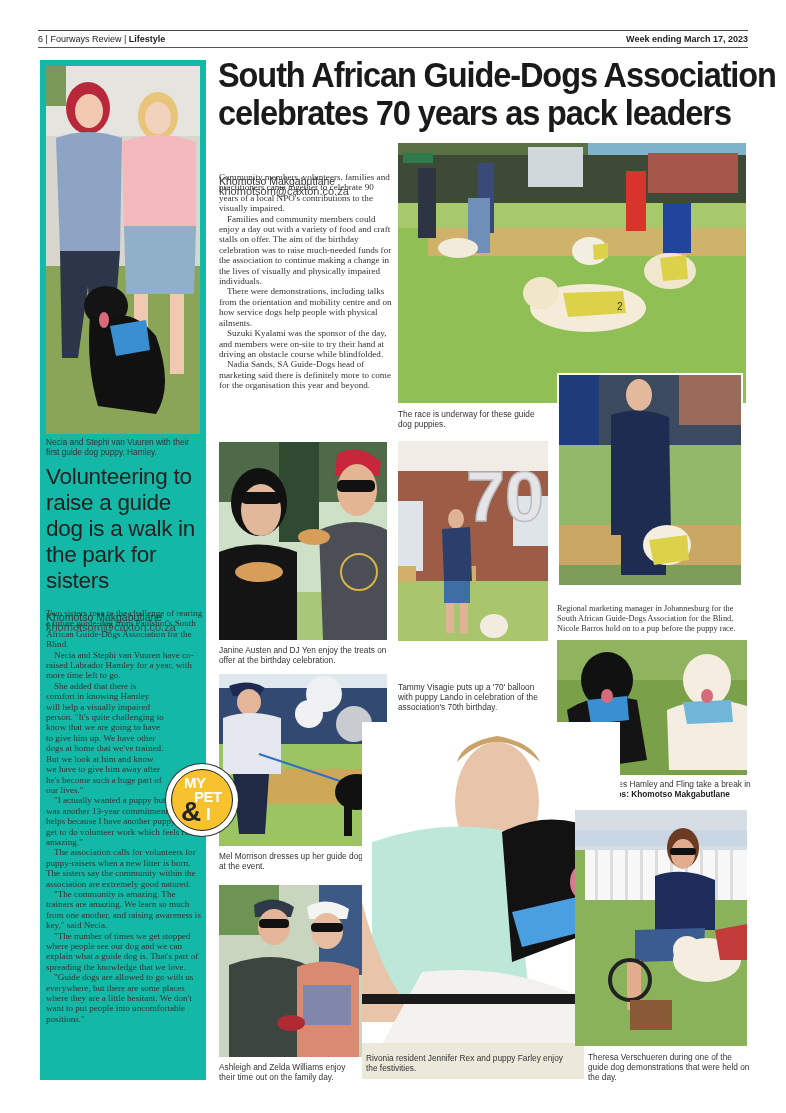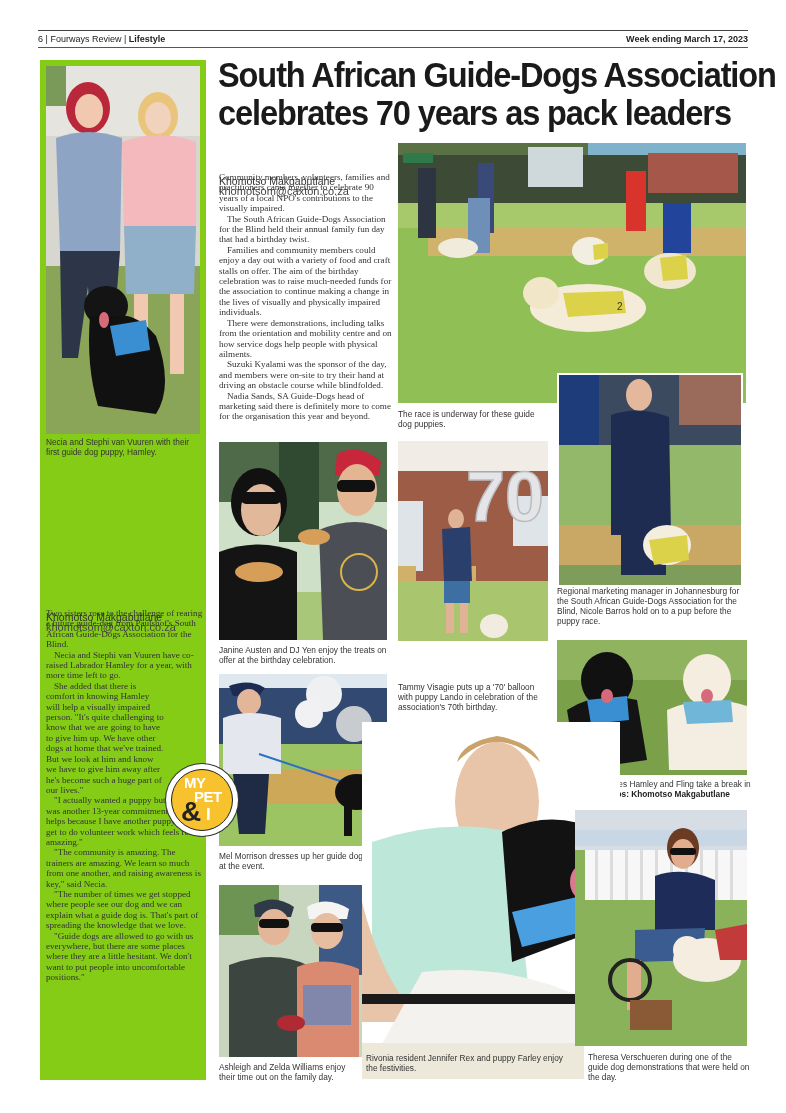--- a/index.html
+++ b/index.html
@@ -4,21 +4,21 @@
 <style>
   html,body{margin:0;padding:0;background:#fff;}
   body{width:786px;height:1113px;position:relative;overflow:hidden;font-family:"Liberation Serif",serif;color:#222;}
   .abs{position:absolute;}
   .folio{left:38px;top:33px;width:710px;height:14px;border-bottom:1px solid #555;font-family:"Liberation Sans",sans-serif;font-size:9px;line-height:12px;color:#222;}
   .folio .left{position:absolute;left:0;top:0;}
   .folio .left b{font-weight:bold;}
   .folio .right{position:absolute;right:0;top:0;font-weight:bold;}
   .topline{left:38px;top:30px;width:710px;height:1px;background:#444;}
   .headline{left:218px;top:56px;width:540px;font-family:"Liberation Sans",sans-serif;font-weight:bold;font-size:35px;line-height:38px;letter-spacing:-1.2px;color:#1a1a1a;transform:scaleX(0.93);transform-origin:left top;white-space:nowrap;}
-  .sidebar{left:40px;top:60px;width:166px;height:1020px;background:#84cc16;}
+  .sidebar{left:40px;top:60px;width:166px;height:1020px;background:#14b8a6;}
   .photo{position:absolute;overflow:hidden;}
   .caption{position:absolute;font-family:"Liberation Sans",sans-serif;font-size:8.3px;line-height:10px;color:#333;}
   .caption b{font-weight:bold;color:#222;}
   .byline-name{font-family:"Liberation Sans",sans-serif;font-size:10.5px;line-height:12px;color:#333;margin-top:33px;}
   .byline-email{font-family:"Liberation Sans",sans-serif;font-size:11px;line-height:9px;color:#444;}
   .body-text{font-family:"Liberation Serif",serif;font-size:9.1px;line-height:10.4px;color:#333;}
   .body-text p{margin:0;text-indent:8px;}
   .body-text p.first{text-indent:0;}
   .sub-head{font-family:"Liberation Sans",sans-serif;font-size:22.5px;line-height:26px;color:#222;letter-spacing:-0.3px;}
   .badge{left:166px;top:764px;width:72px;height:72px;border-radius:50%;background:#fff;box-shadow:0 0 0 1px #333;}
@@ -69,42 +69,43 @@
       <rect x="88" y="228" width="14" height="80" fill="#f0c9b0"></rect>
       <rect x="124" y="228" width="14" height="80" fill="#f0c9b0"></rect>
 
       <ellipse cx="60" cy="240" rx="22" ry="20" fill="#141414"></ellipse>
       <path d="M44 250 Q40 300 52 340 L110 348 Q128 320 110 270 Q90 246 70 250 Z" fill="#111"></path>
       <path d="M64 260 L100 254 L104 284 L70 290 Z" fill="#3a8fd2"></path>
       <ellipse cx="58" cy="254" rx="5" ry="8" fill="#d66a7a"></ellipse>
     </svg>
   </div>
   <div class="caption" style="left:6px;top:377px;width:156px;">Necia and Stephi van Vuuren with their first guide dog puppy, Hamley.</div>
+  <div class="sub-head abs" style="left:6px;top:404px;width:156px;">Volunteering to raise a guide dog is a walk in the park for sisters</div>
   <div class="abs" style="left:6px;top:518px;width:160px;">
     <div class="byline-name">Khomotso Makgabutlane</div>
     <div class="byline-email">khomotsom@caxton.co.za</div>
   </div>
   <div class="abs body-text" style="left:6px;top:548px;width:158px;">
     <p class="first">Two sisters rose to the challenge of rearing a future guide-dog from Paulshof's South African Guide-Dogs Association for the Blind.</p>
     <p>Necia and Stephi van Vuuren have co-raised Labrador Hamley for a year, with more time left to go.</p>
     <p style="width:118px;">She added that there is comfort in knowing Hamley will help a visually impaired person. "It's quite challenging to know that we are going to have to give him up. We have other dogs at home that we've trained. But we look at him and know we have to give him away after he's become such a huge part of our lives."</p>
     <p>"I actually wanted a puppy but knew it was another 13-year commitment. This helps because I have another puppy and I get to do volunteer work which feels really amazing."</p>
+    <p>The association calls for volunteers for puppy-raisers when a new litter is born. The sisters say the community within the association are extremely good natured.</p>
     <p>"The community is amazing. The trainers are amazing. We learn so much from one another, and raising awareness is key," said Necia.</p>
     <p>"The number of times we get stopped where people see our dog and we can explain what a guide dog is. That's part of spreading the knowledge that we love.</p>
     <p>"Guide dogs are allowed to go with us everywhere, but there are some places where they are a little hesitant. We don't want to put people into uncomfortable positions."</p>
   </div>
 </div>
 
 <div class="abs" style="left:219px;top:142px;width:175px;">
   <div class="byline-name">Khomotso Makgabutlane</div>
   <div class="byline-email">khomotsom@caxton.co.za</div>
 </div>
 <div class="abs body-text" style="left:219px;top:172px;width:174px;">
   <p class="first">Community members, volunteers, families and practitioners came together to celebrate 90 years of a local NPO's contributions to the visually impaired.</p>
-  <p>The South African Guide-Dogs Association for the Blind held their annual family fun day that had a birthday twist.</p>
   <p>Families and community members could enjoy a day out with a variety of food and craft stalls on offer. The aim of the birthday celebration was to raise much-needed funds for the association to continue making a change in the lives of visually and physically impaired individuals.</p>
   <p>There were demonstrations, including talks from the orientation and mobility centre and on how service dogs help people with physical ailments.</p>
   <p>Suzuki Kyalami was the sponsor of the day, and members were on-site to try their hand at driving an obstacle course while blindfolded.</p>
   <p>Nadia Sands, SA Guide-Dogs head of marketing said there is definitely more to come for the organisation this year and beyond.</p>
 </div>
 
 <div class="photo" style="left:398px;top:143px;width:348px;height:260px;">
   <svg width="348" height="260" viewBox="0 0 348 260">
     <rect width="348" height="260" fill="#8fbf55"></rect>
     <rect width="348" height="60" fill="#3d4a36"></rect>
@@ -143,21 +144,21 @@
     <rect x="120" y="0" width="62" height="50" fill="#9a6a5a"></rect>
     <rect x="0" y="70" width="182" height="80" fill="#93b86a"></rect>
     <rect x="0" y="150" width="182" height="40" fill="#c9a866"></rect>
     <ellipse cx="80" cy="20" rx="13" ry="16" fill="#e4b89c"></ellipse>
     <path d="M52 40 Q80 30 110 42 L112 160 L52 160 Z" fill="#1e2c52"></path>
     <rect x="62" y="160" width="45" height="40" fill="#1e2c52"></rect>
     <ellipse cx="108" cy="170" rx="24" ry="20" fill="#f4eedf"></ellipse>
     <path d="M90 165 L128 160 L130 185 L95 190 Z" fill="#dcd24a"></path>
   </svg>
 </div>
-<div class="caption" style="left:557px;top:586px;width:190px;">Regional marketing manager in Johannesburg for the South African Guide-Dogs Association for the Blind, Nicole Barros hold on to a pup before the puppy race.</div>
+<div class="caption" style="left:557px;top:604px;width:190px;font-family:Liberation Serif, serif;">Regional marketing manager in Johannesburg for the South African Guide-Dogs Association for the Blind, Nicole Barros hold on to a pup before the puppy race.</div>
 
 <div class="photo" style="left:219px;top:442px;width:168px;height:198px;">
   <svg width="168" height="198" viewBox="0 0 168 198">
     <rect width="168" height="198" fill="#cfe0c8"></rect>
     <rect x="0" y="0" width="168" height="60" fill="#4f6a48"></rect>
     <rect x="60" y="0" width="40" height="100" fill="#2f4a30"></rect>
     <rect x="0" y="150" width="168" height="48" fill="#a8c778"></rect>
     <ellipse cx="40" cy="60" rx="28" ry="34" fill="#111"></ellipse>
     <ellipse cx="42" cy="68" rx="20" ry="26" fill="#e2b89a"></ellipse>
     <rect x="22" y="50" width="40" height="12" rx="5" fill="#111"></rect>

